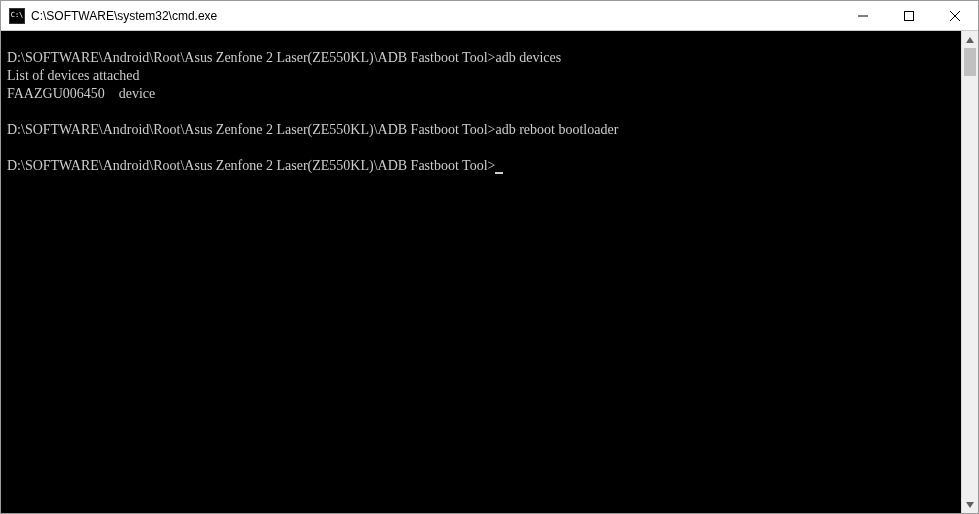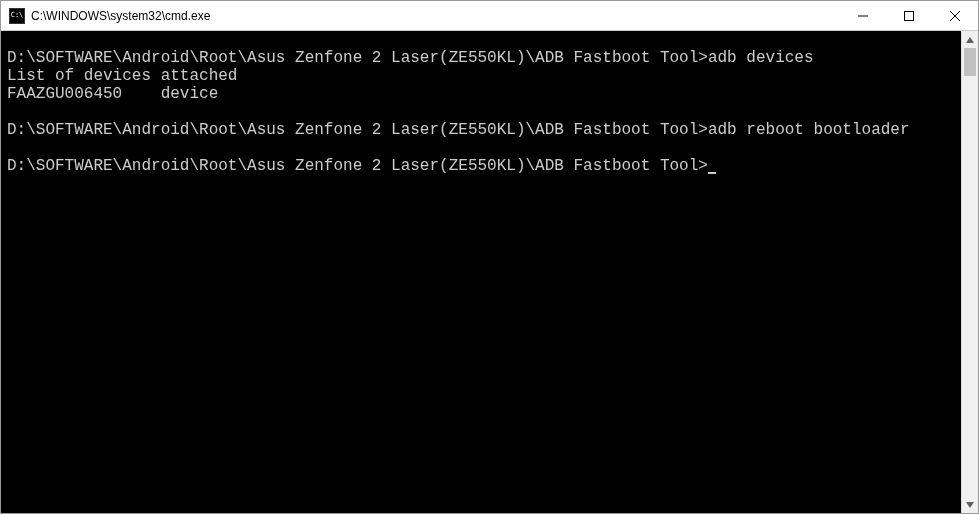--- a/index.html
+++ b/index.html
@@ -65,22 +65,22 @@
       height: 10px;
     }
     .terminal-container {
       position: relative;
       height: calc(100% - 30px);
       display: flex;
     }
     .terminal {
       background: #000000;
       color: #cccccc;
-      font-family: Liberation Mono, monospace;
-      font-size: 16px;
+      font-family: Liberation Serif, serif;
+      font-size: 14px;
       line-height: 18px;
       padding: 18px 6px 6px 6px;
       white-space: pre;
       flex: 1;
       overflow: hidden;
     }
     .scrollbar {
       width: 17px;
       background: #f0f0f0;
       display: flex;
@@ -119,21 +119,21 @@
       display: block;
     }
   </style>
 </head>
 <body>
 
 <div class="titlebar">
   <span class="titlebar-icon">
     <span class="titlebar-icon-text">C:\</span>
   </span>
-  <span class="titlebar-title">C:\WINDOWS\system32\cmd.exe</span>
+  <span class="titlebar-title">C:\SOFTWARE\system32\cmd.exe</span>
   <div class="titlebar-controls">
     <button class="titlebar-btn" aria-label="Minimize">
       <svg viewBox="0 0 10 10">
           <line x1="0" y1="5" x2="10" y2="5" stroke="#000" stroke-width="1"></line>
         </svg>
     </button>
     <button class="titlebar-btn" aria-label="Maximize">
       <svg viewBox="0 0 10 10">
           <rect x="0.5" y="0.5" width="9" height="9" fill="none" stroke="#000" stroke-width="1"></rect>
         </svg>

